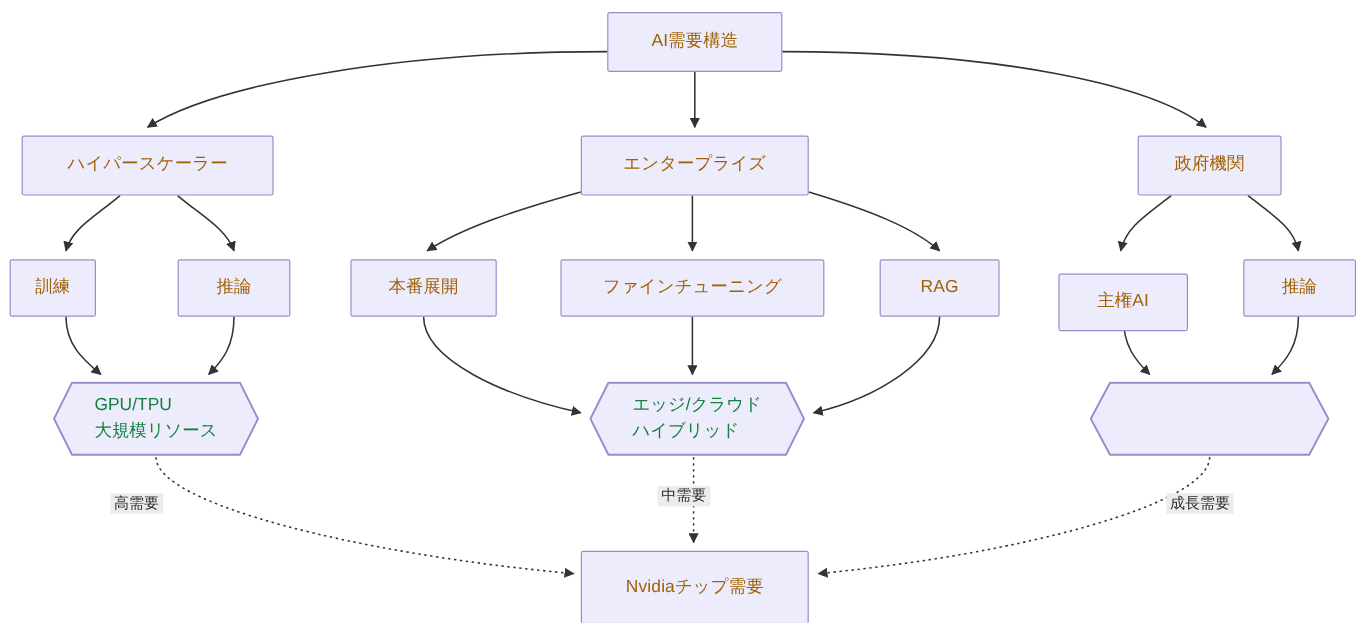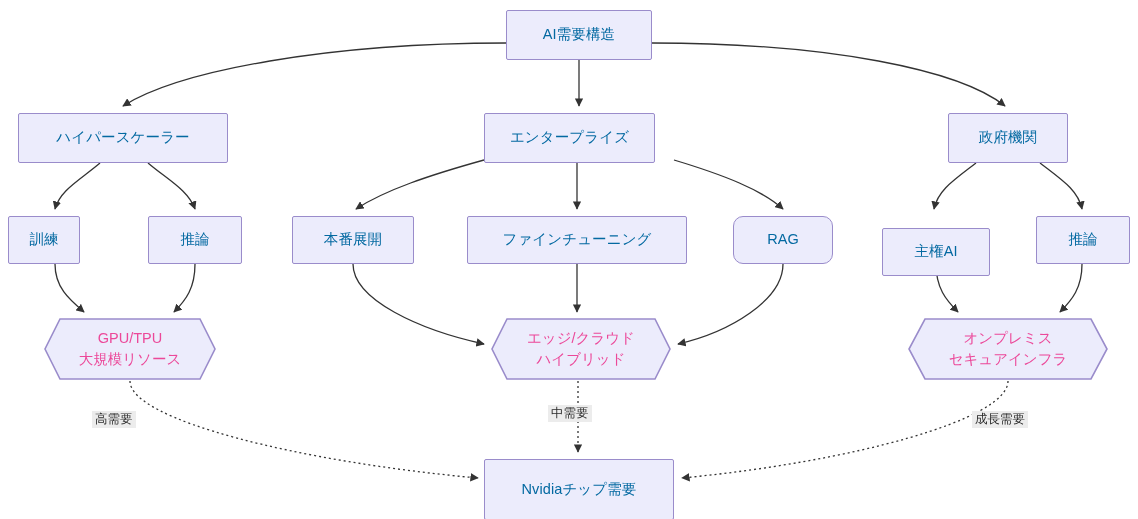--- a/index.html
+++ b/index.html
@@ -20,21 +20,21 @@
     width:1138px; height:519px;
     pointer-events:none;
   }
   .node{
     position:absolute;
     box-sizing:border-box;
     display:flex;
     align-items:center;
     justify-content:center;
     text-align:center;
-    color:#0369a1;
+    color:#a16207;
     font-size:14.5px;
     line-height:1.45;
     letter-spacing:.1px;
     z-index:3;
   }
   .rect{
     background:#ECECFC;
     border:1px solid #9A8CCB;
     border-radius:2px;
   }
@@ -46,22 +46,22 @@
     justify-content:center;
   }
   .hexwrap svg{
     position:absolute;
     left:0; top:0;
     width:100%; height:100%;
   }
   .hexwrap .hexlabel{
     position:relative;
     z-index:2;
-    text-align:center;
-    color:#ec4899;
+    text-align:left;
+    color:#15803d;
     font-size:14.5px;
     line-height:1.45;
     white-space:pre-line;
   }
   .edge-label{
     position:absolute;
     background:#ECECEC;
     color:#2a2a2a;
     font-size:12.5px;
     line-height:1.2;
@@ -132,21 +132,21 @@
   </svg>
 
   <div class="node rect" style="left:506px;top:10px;width:146px;height:50px;">
     <span>AI需要構造</span>
   </div>
 
   <div class="node rect" style="left:18px;top:113px;width:210px;height:50px;">
     <span>ハイパースケーラー</span>
   </div>
 
-  <div class="node rect" style="left:484px;top:113px;width:171px;height:50px;">
+  <div class="node rect" style="left:484px;top:113px;width:190px;height:50px;">
     <span>エンタープライズ</span>
   </div>
 
   <div class="node rect" style="left:948px;top:113px;width:120px;height:50px;">
     <span>政府機関</span>
   </div>
 
   <div class="node rect" style="left:8px;top:216px;width:72px;height:48px;">
     <span>訓練</span>
   </div>
@@ -156,21 +156,21 @@
   </div>
 
   <div class="node rect" style="left:292px;top:216px;width:122px;height:48px;">
     <span>本番展開</span>
   </div>
 
   <div class="node rect" style="left:467px;top:216px;width:220px;height:48px;">
     <span>ファインチューニング</span>
   </div>
 
-  <div class="node rect" style="left:733px;top:216px;width:100px;height:48px;border-radius:10px;">
+  <div class="node rect" style="left:733px;top:216px;width:100px;height:48px;">
     <span>RAG</span>
   </div>
 
   <div class="node rect" style="left:882px;top:216px;width:108px;height:48px;margin-top:12px;">
     <span>主権AI</span>
   </div>
 
   <div class="node rect" style="left:1036px;top:216px;width:94px;height:48px;">
     <span>推論</span>
   </div>
@@ -188,22 +188,20 @@
       <polygon points="16,1 164,1 179,31 164,61 16,61 1,31" fill="#ECECFC" stroke="#9A8CCB" stroke-width="1.6" vector-effect="non-scaling-stroke"></polygon>
     </svg>
     <div class="hexlabel">エッジ/クラウド
 ハイブリッド</div>
   </div>
 
   <div class="hexwrap" style="left:908px;top:318px;width:200px;height:62px;">
     <svg viewBox="0 0 200 62" preserveAspectRatio="none">
       <polygon points="17,1 183,1 199,31 183,61 17,61 1,31" fill="#ECECFC" stroke="#9A8CCB" stroke-width="1.6" vector-effect="non-scaling-stroke"></polygon>
     </svg>
-    <div class="hexlabel">オンプレミス
-セキュアインフラ</div>
   </div>
 
   <div class="node rect" style="left:484px;top:459px;width:190px;height:61px;">
     <span>Nvidiaチップ需要</span>
   </div>
 
   <div class="edge-label" style="left:92px;top:411px;">高需要</div>
   <div class="edge-label" style="left:548px;top:405px;">中需要</div>
   <div class="edge-label" style="left:972px;top:411px;">成長需要</div>
 

